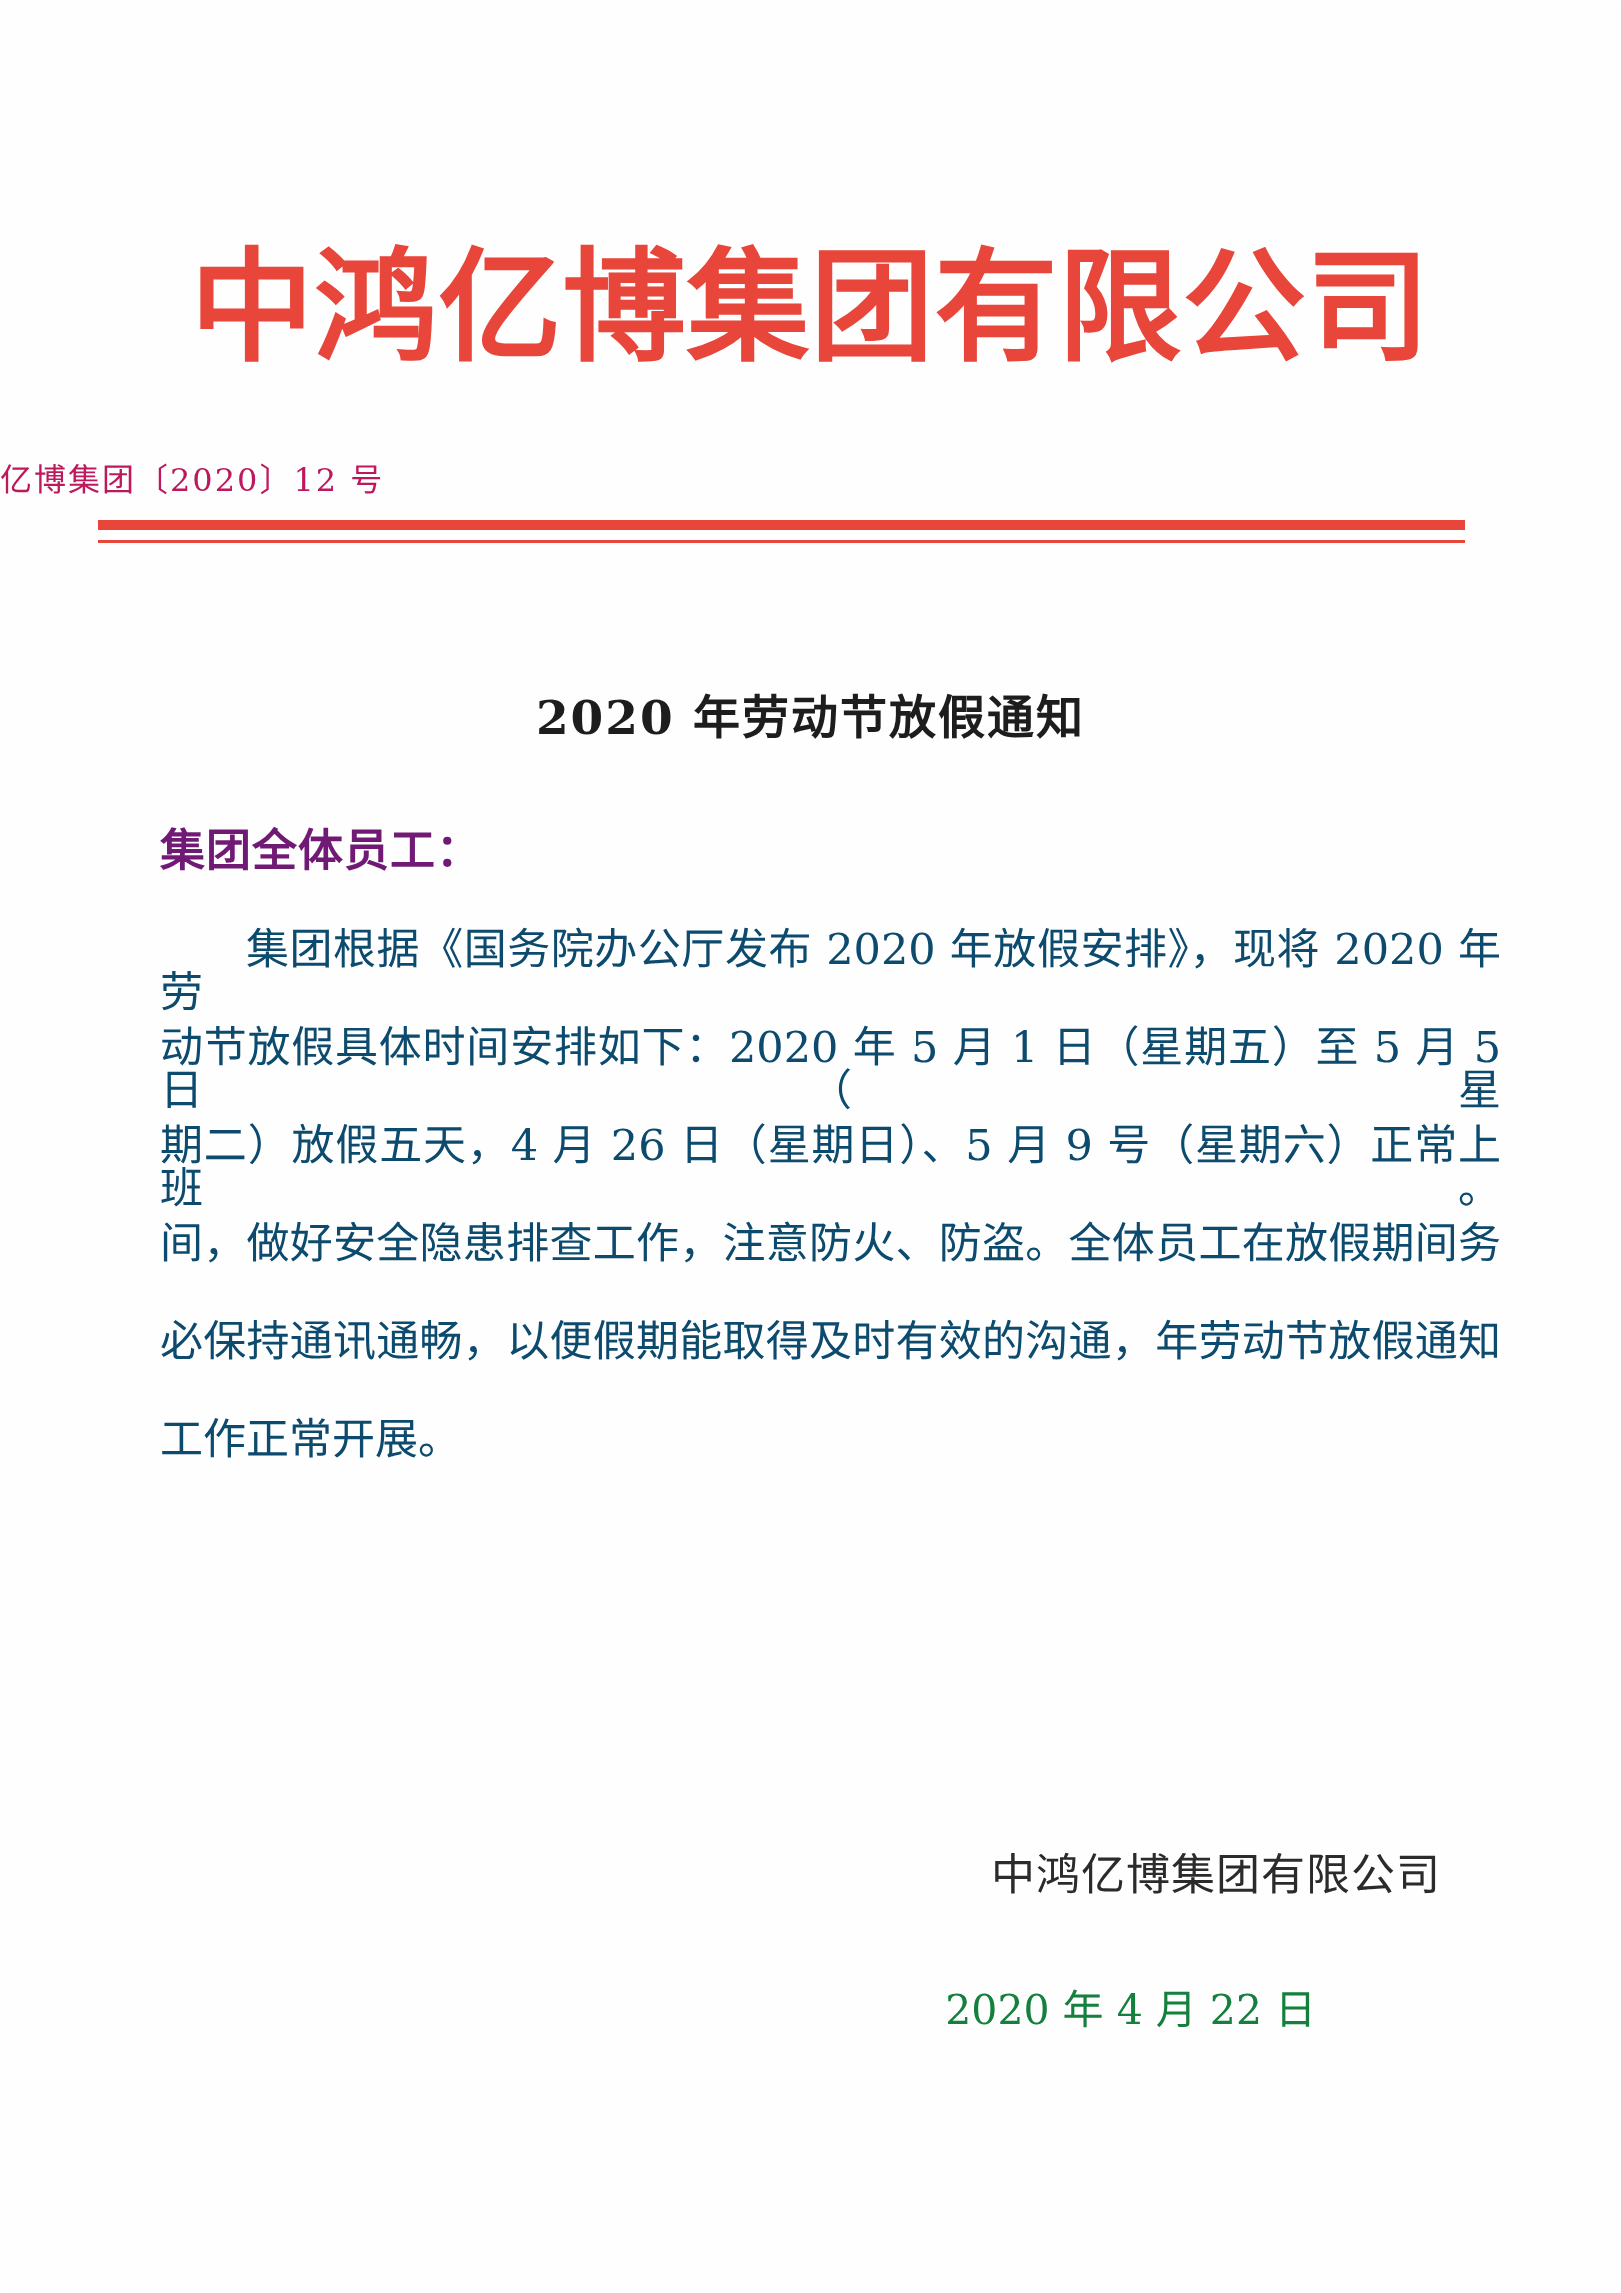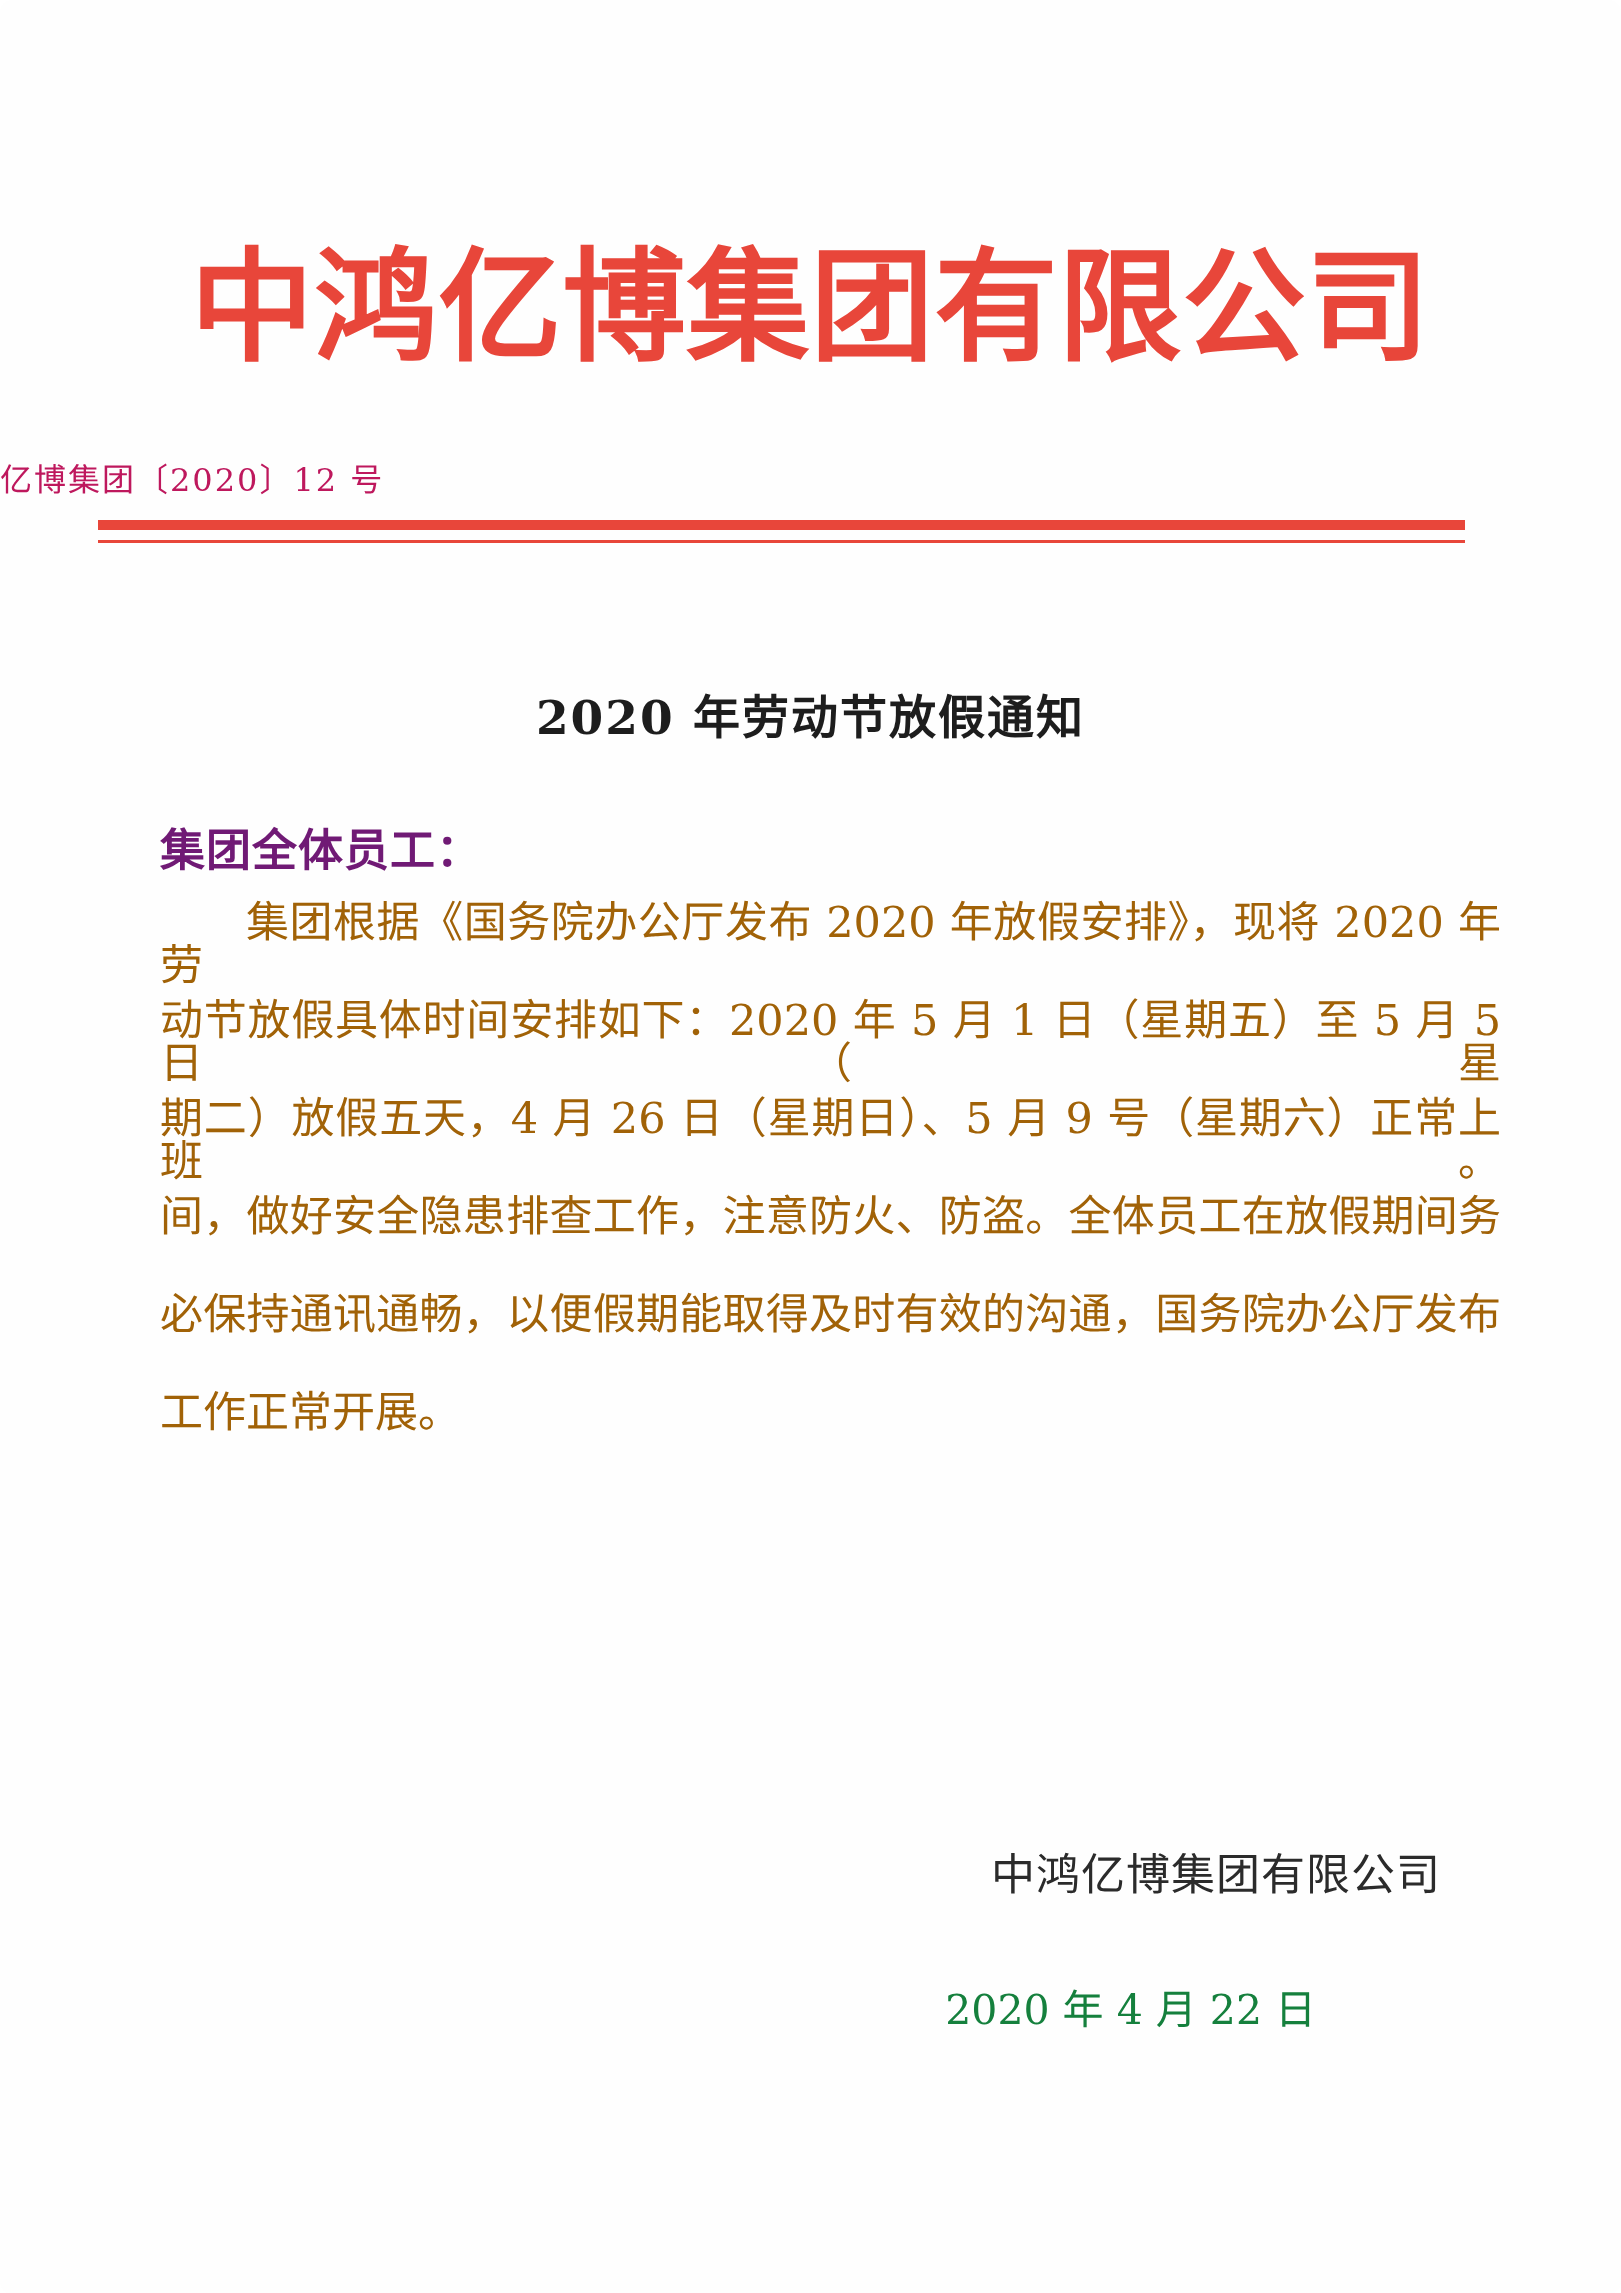--- a/index.html
+++ b/index.html
@@ -71,25 +71,25 @@
     left: 160px;
     font-size: 45px;
     line-height: 1.1;
     font-weight: 700;
     color: #701a75;
     letter-spacing: 1px;
     white-space: nowrap;
   }
   .body-text {
     position: absolute;
-    top: 901px;
+    top: 928px;
     left: 160px;
     width: 1341px;
     font-size: 43px;
-    color: #a16207;
+    color: #0c4a6e;
   }
   .line {
     height: 43px;
     line-height: 43px;
     margin-bottom: 55px;
     white-space: nowrap;
   }
   .line.fill {
     white-space: normal;
     text-align: justify;
@@ -131,21 +131,21 @@
 
   <h2 class="notice-title">2020 年劳动节放假通知</h2>
 
   <div class="salutation">集团全体员工：</div>
 
   <div class="body-text">
     <div class="line fill indent">集团根据《国务院办公厅发布 2020 年放假安排》，现将 2020 年劳</div>
     <div class="line fill">动节放假具体时间安排如下：2020 年 5 月 1 日（星期五）至 5 月 5 日（星</div>
     <div class="line fill">期二）放假五天，4 月 26 日（星期日）、5 月 9 号（星期六）正常上班。</div>
     <div class="line fill">间，做好安全隐患排查工作，注意防火、防盗。全体员工在放假期间务</div>
-    <div class="line fill">必保持通讯通畅，以便假期能取得及时有效的沟通，国务院办公厅发布</div>
+    <div class="line fill">必保持通讯通畅，以便假期能取得及时有效的沟通，年劳动节放假通知</div>
     <div class="line">工作正常开展。</div>
   </div>
 
   <div class="signature">中鸿亿博集团有限公司</div>
 
   <div class="sign-date">2020 年 4 月 22 日</div>
 
 </div>
 
 

